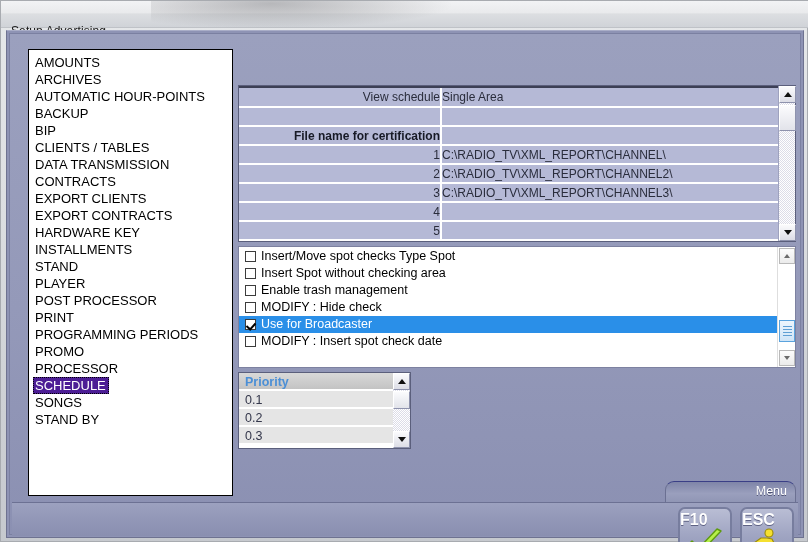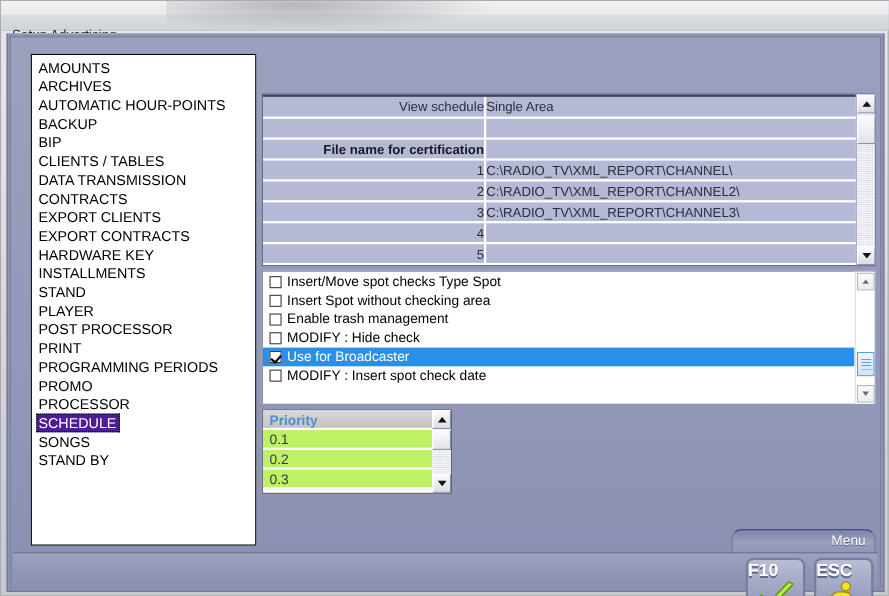--- a/index.html
+++ b/index.html
@@ -192,21 +192,21 @@
   #prio-body { position: absolute; left: 0; top: 0; right: 17px; bottom: 0; overflow: hidden; }
   .prio-hdr {
     height: 18px; line-height: 18px;
     background: linear-gradient(to bottom, #d9d9d9, #c3c3c3);
     border-bottom: 2px solid #ffffff;
     font-size: 12.5px; font-weight: bold; color: #4b8fd6;
     padding-left: 6px; white-space: nowrap;
   }
   .prio-row {
     height: 18px; line-height: 18px;
-    background: #bef264;
+    background: #e5e5e5;
     border-bottom: 2px solid #ffffff;
     font-size: 12.5px; color: #33364a;
     padding-left: 6px; white-space: nowrap;
   }
   #prio-sb {
     position: absolute; right: 0; top: 0; width: 17px; height: 100%;
     background: #ffffff;
   }
 
   

